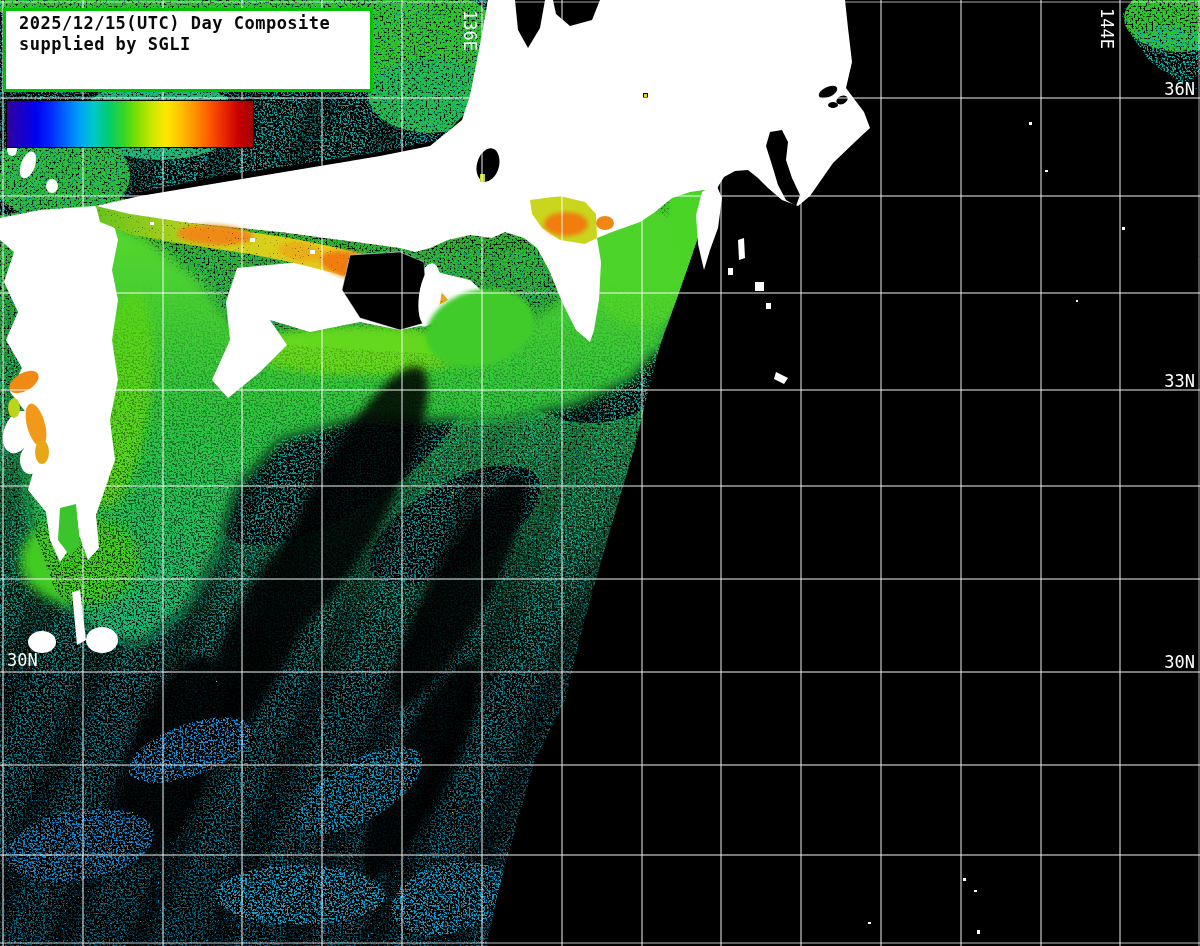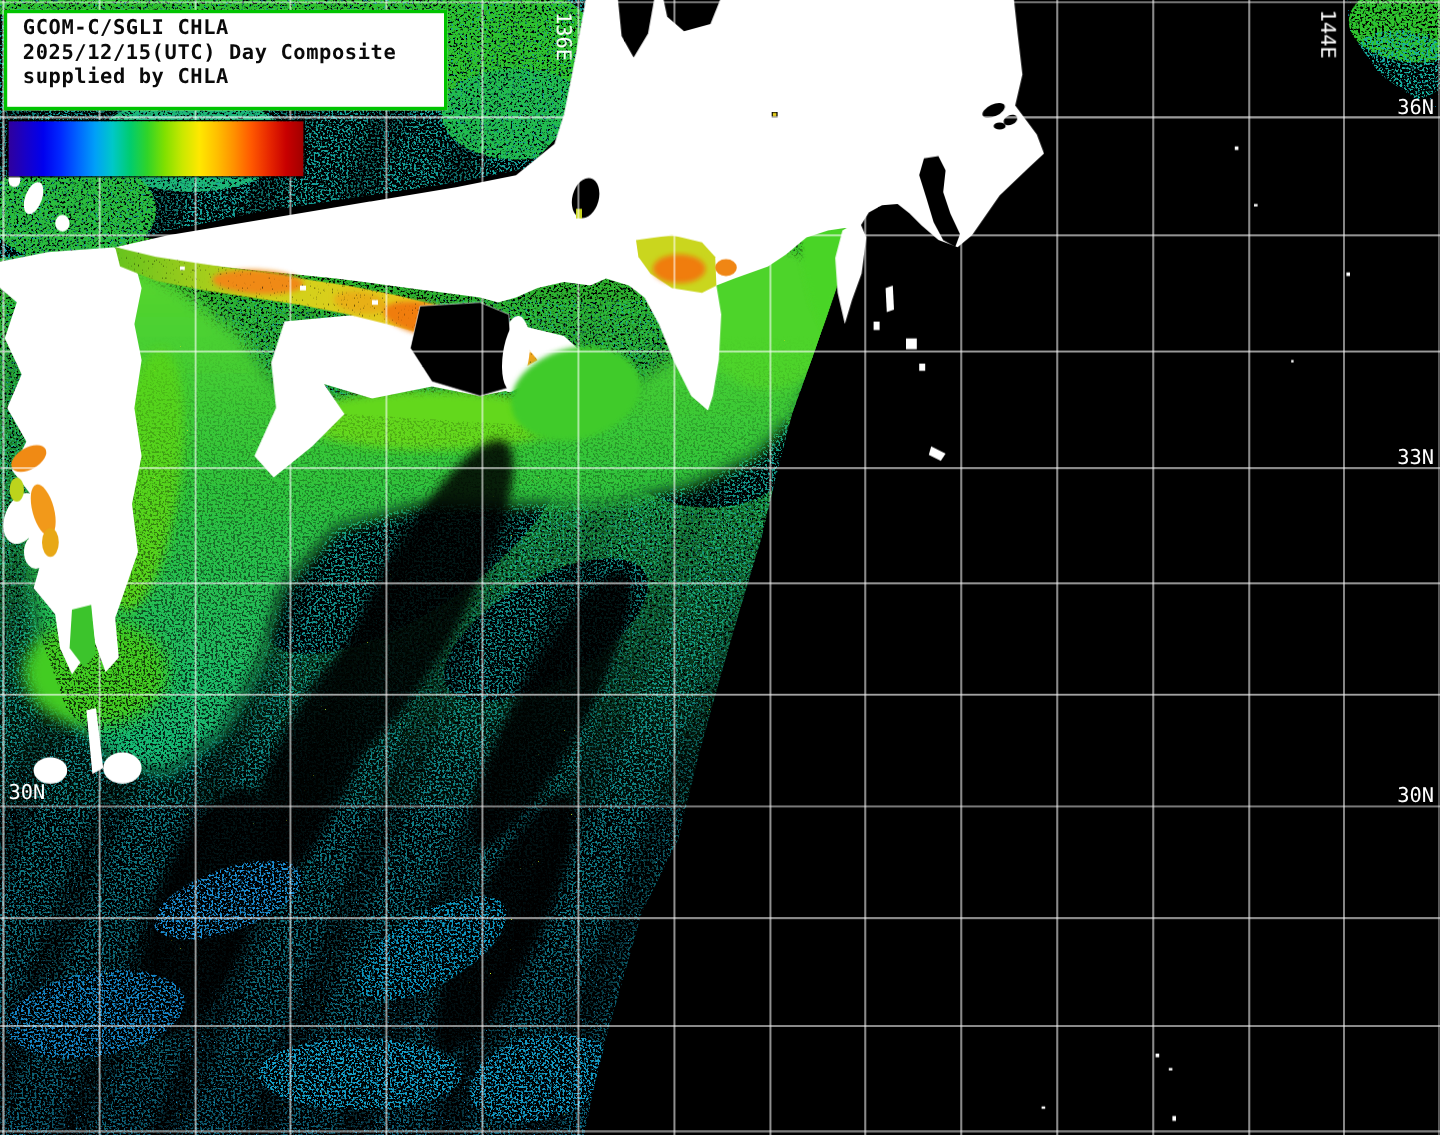--- a/index.html
+++ b/index.html
@@ -324,20 +324,19 @@
   <text class="svg-label" transform="translate(464,10) rotate(90)">136E</text>
   <text class="svg-label" transform="translate(1101,8) rotate(90)">144E</text>
   <text class="svg-label" x="1195" y="95" text-anchor="end">36N</text>
   <text class="svg-label" x="1195" y="387" text-anchor="end">33N</text>
   <text class="svg-label" x="1195" y="668" text-anchor="end">30N</text>
   <text class="svg-label" x="7" y="666">30N</text>
 </g>
 </svg>
 
 <div id="title-box">
-  <div>GCOM-C/SGLI CHLA</div>
   <div>2025/12/15(UTC) Day Composite</div>
-  <div>supplied by CHLA</div>
+  <div>supplied by SGLI</div>
 </div>
 
 <div id="colorbar" style="background: linear-gradient(90deg, rgb(48, 0, 156), rgb(24, 0, 200), rgb(0, 0, 238), rgb(0, 40, 255), rgb(0, 100, 255), rgb(0, 160, 248), rgb(0, 200, 200), rgb(0, 204, 112), rgb(48, 212, 40), rgb(128, 224, 0), rgb(200, 232, 0), rgb(255, 232, 0), rgb(255, 192, 0), rgb(255, 144, 0), rgb(255, 88, 0), rgb(232, 40, 0), rgb(200, 0, 0), rgb(160, 0, 0));"></div>
 
 </div>
 
 </body></html>

